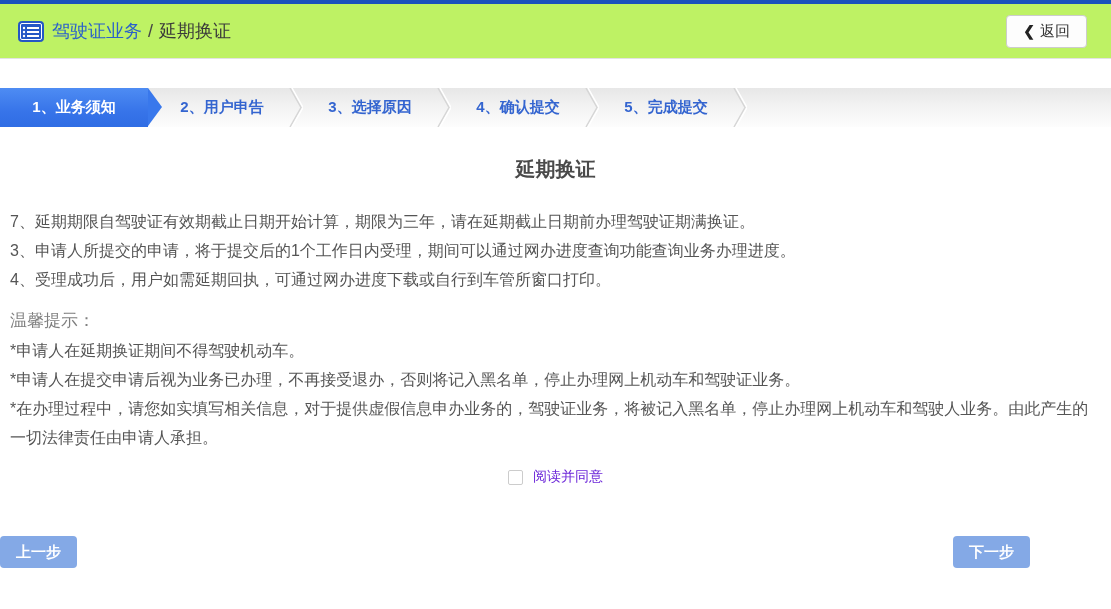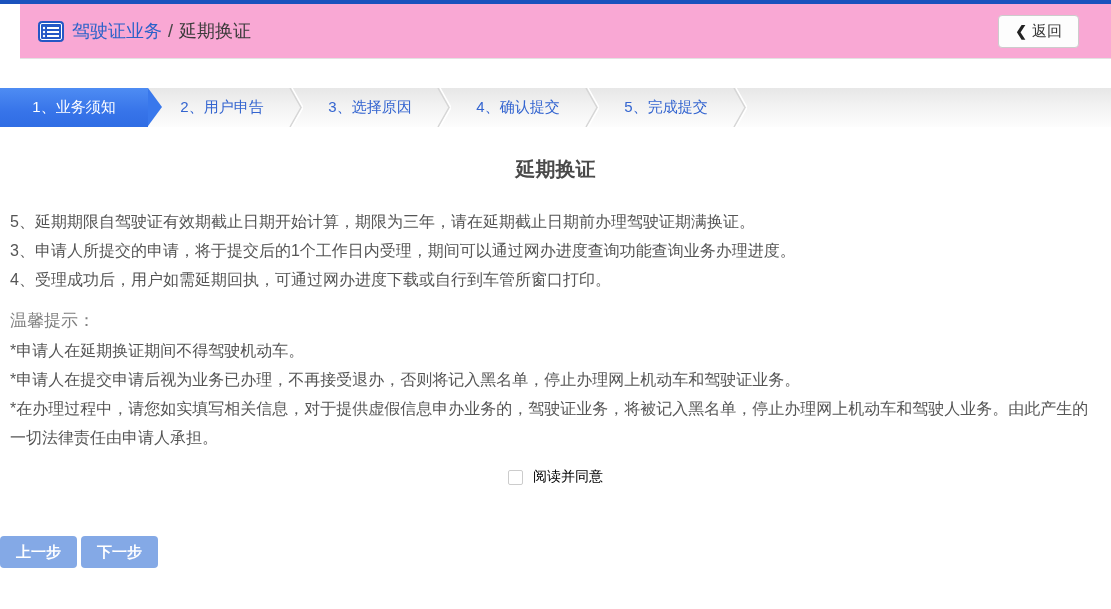--- a/index.html
+++ b/index.html
@@ -1,50 +1,50 @@
 <!DOCTYPE html>
 <html><head>
 <meta charset="utf-8">
 <style>
   * { margin:0; padding:0; box-sizing:border-box; }
   html,body { width:1111px; height:609px; background:#fff; font-family:"Liberation Sans","DejaVu Sans",sans-serif; }
 
   .top-strip { height:4px; background:#1a52bd; width:100%; }
 
-  .header { height:55px; display:flex; align-items:center; padding:0 32px 0 18px; border-bottom:1px solid #e3e3e3; background:#f9a8d4;margin-left:20px; }
+  .header { height:55px; display:flex; align-items:center; padding:0 24px 0 18px; border-bottom:1px solid #e3e3e3; background:#bef264; }
   .hdr-icon { width:26px; height:21px; margin-right:8px; flex:0 0 auto; }
   .crumb-section { color:#2b62c9; font-size:18px; }
   .crumb-sep { color:#444; font-size:18px; margin:0 6px; }
   .crumb-current { color:#3a3a3a; font-size:18px; }
   .spacer { flex:1; }
   .back-btn { display:inline-flex; align-items:center; gap:5px; background:#fdfdfd; border:1px solid #ccc; border-radius:4px; padding:6px 16px; font-size:15px; color:#333; cursor:pointer; }
   .back-btn .arrow { font-weight:bold; font-size:14px; color:#222; }
 
   .stepbar { position:relative; margin-top:29px; height:39px; width:100%;
              background:linear-gradient(180deg,#e7e7e7 0%, #f2f2f2 45%, #fdfdfd 100%);
              overflow:hidden; }
   .steps { display:flex; height:100%; list-style:none; }
   .step { position:relative; width:148px; height:100%; display:flex; align-items:center; justify-content:center;
-          font-size:15px; font-weight:normal; color:#3465d0; }
+          font-size:15px; font-weight:bold; color:#3465d0; }
   .step .sep { position:absolute; right:-7px; top:0; }
   .step.active { background:linear-gradient(180deg,#4e8cf3 0%, #3774e9 60%, #2f6de4 100%); color:#fff; z-index:2; }
   .step.active::after { content:""; position:absolute; left:100%; top:0; width:0; height:0;
           border-top:19.5px solid transparent; border-bottom:19.5px solid transparent; border-left:14px solid #3978ec; }
 
   .content { padding:0 10px; }
   .page-title { text-align:center; font-size:20px; font-weight:bold; color:#4a4a4a; margin-top:29px; margin-bottom:24px; }
   .notice-line { font-size:16px; color:#555; line-height:29px; }
   .tips-title { font-size:17px; color:#7f7f7f; line-height:30px; margin-top:12px; }
   .tip-line { font-size:16px; color:#555; line-height:29px; }
 
   .agree-row { display:flex; align-items:center; justify-content:center; margin-top:16px; }
   .agree-checkbox { width:15px; height:15px; border:1px solid #ccc; border-radius:2px; background:#fff; cursor:pointer; }
-  .agree-label { font-size:14px; color:#000000; margin-left:10px; cursor:pointer; }
+  .agree-label { font-size:14px; color:#6d28d9; margin-left:10px; cursor:pointer; }
 
-  .footer-actions { display:flex; justify-content:flex-start; gap:4px; margin-top:50px; }
+  .footer-actions { display:flex; justify-content:space-between; gap:4px; padding-right:81px; margin-top:50px; }
   .action-btn { background:#84a9e6; color:#fff; border:none; border-radius:4px; width:77px; height:32px;
                 font-size:15px; font-weight:bold; font-family:inherit; cursor:pointer; }
 </style>
 </head>
 <body>
 
 <div class="top-strip"></div>
 
 <div class="header">
   <svg class="hdr-icon" viewBox="0 0 26 21">
@@ -99,21 +99,21 @@
         <polyline points="1,0 12,19.5 1,39" stroke="#d6d6d6" stroke-width="1.5" fill="none"></polyline>
         <polyline points="3,0 14,19.5 3,39" stroke="#ffffff" stroke-width="1.5" fill="none"></polyline>
       </svg>
     </li>
   </ul>
 </div>
 
 <div class="content">
   <div class="page-title">延期换证</div>
 
-  <div class="notice-line">5、延期期限自驾驶证有效期截止日期开始计算，期限为三年，请在延期截止日期前办理驾驶证期满换证。</div>
+  <div class="notice-line">7、延期期限自驾驶证有效期截止日期开始计算，期限为三年，请在延期截止日期前办理驾驶证期满换证。</div>
   <div class="notice-line">3、申请人所提交的申请，将于提交后的1个工作日内受理，期间可以通过网办进度查询功能查询业务办理进度。</div>
   <div class="notice-line">4、受理成功后，用户如需延期回执，可通过网办进度下载或自行到车管所窗口打印。</div>
 
   <div class="tips-title">温馨提示：</div>
 
   <div class="tip-line">*申请人在延期换证期间不得驾驶机动车。</div>
   <div class="tip-line">*申请人在提交申请后视为业务已办理，不再接受退办，否则将记入黑名单，停止办理网上机动车和驾驶证业务。</div>
   <div class="tip-line">*在办理过程中，请您如实填写相关信息，对于提供虚假信息申办业务的，驾驶证业务，将被记入黑名单，停止办理网上机动车和驾驶人业务。由此产生的一切法律责任由申请人承担。</div>
 
   <div class="agree-row">

